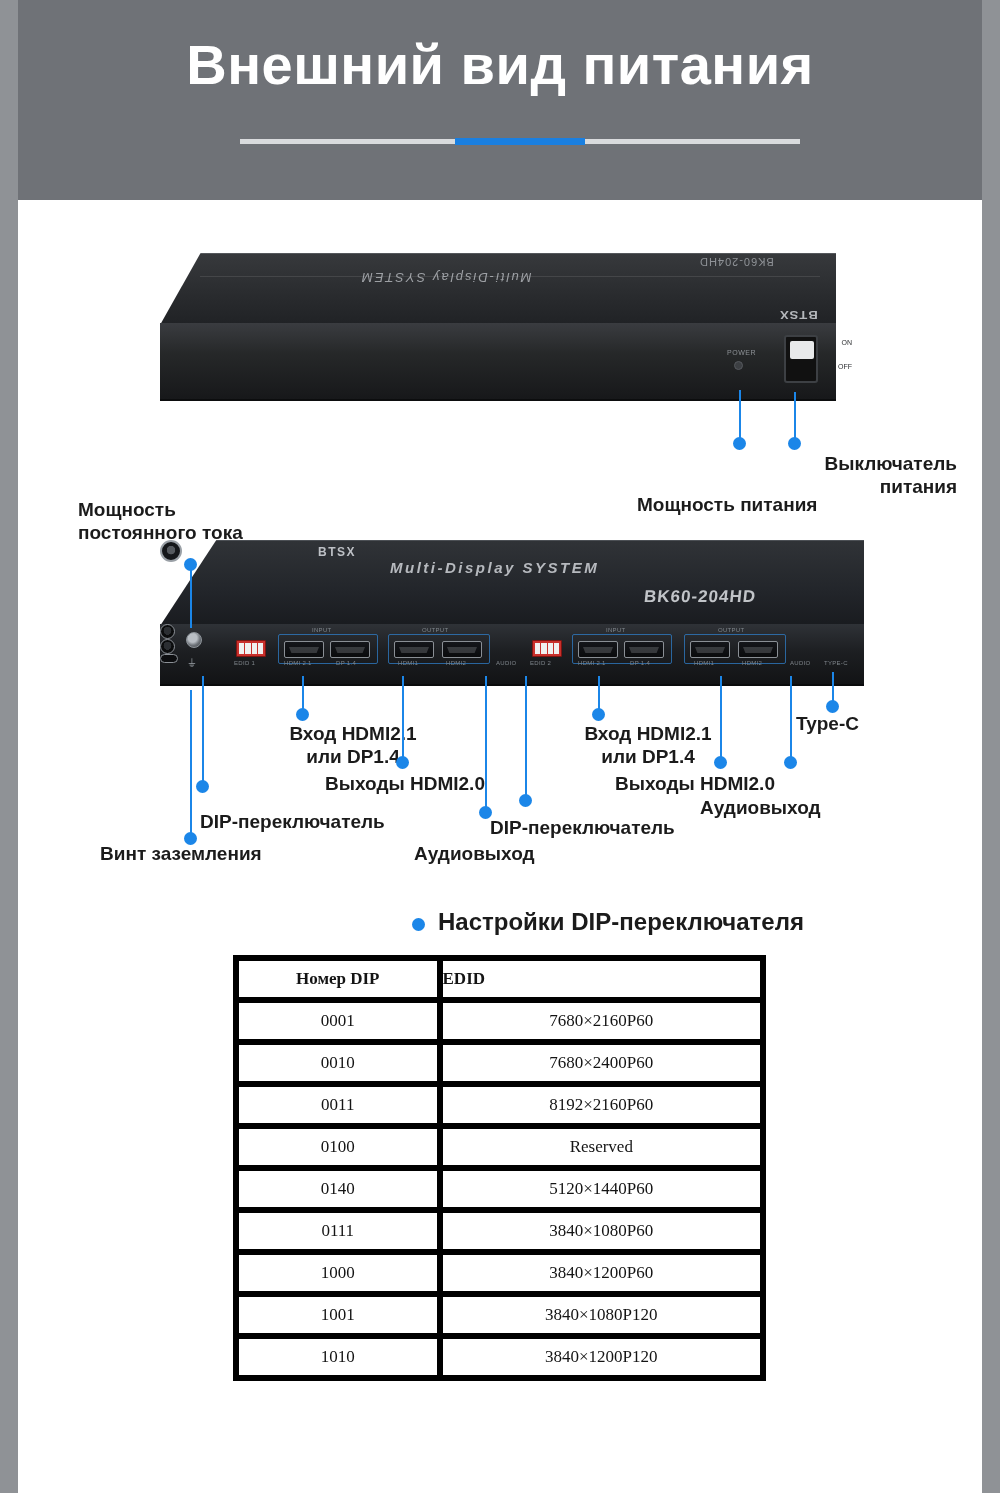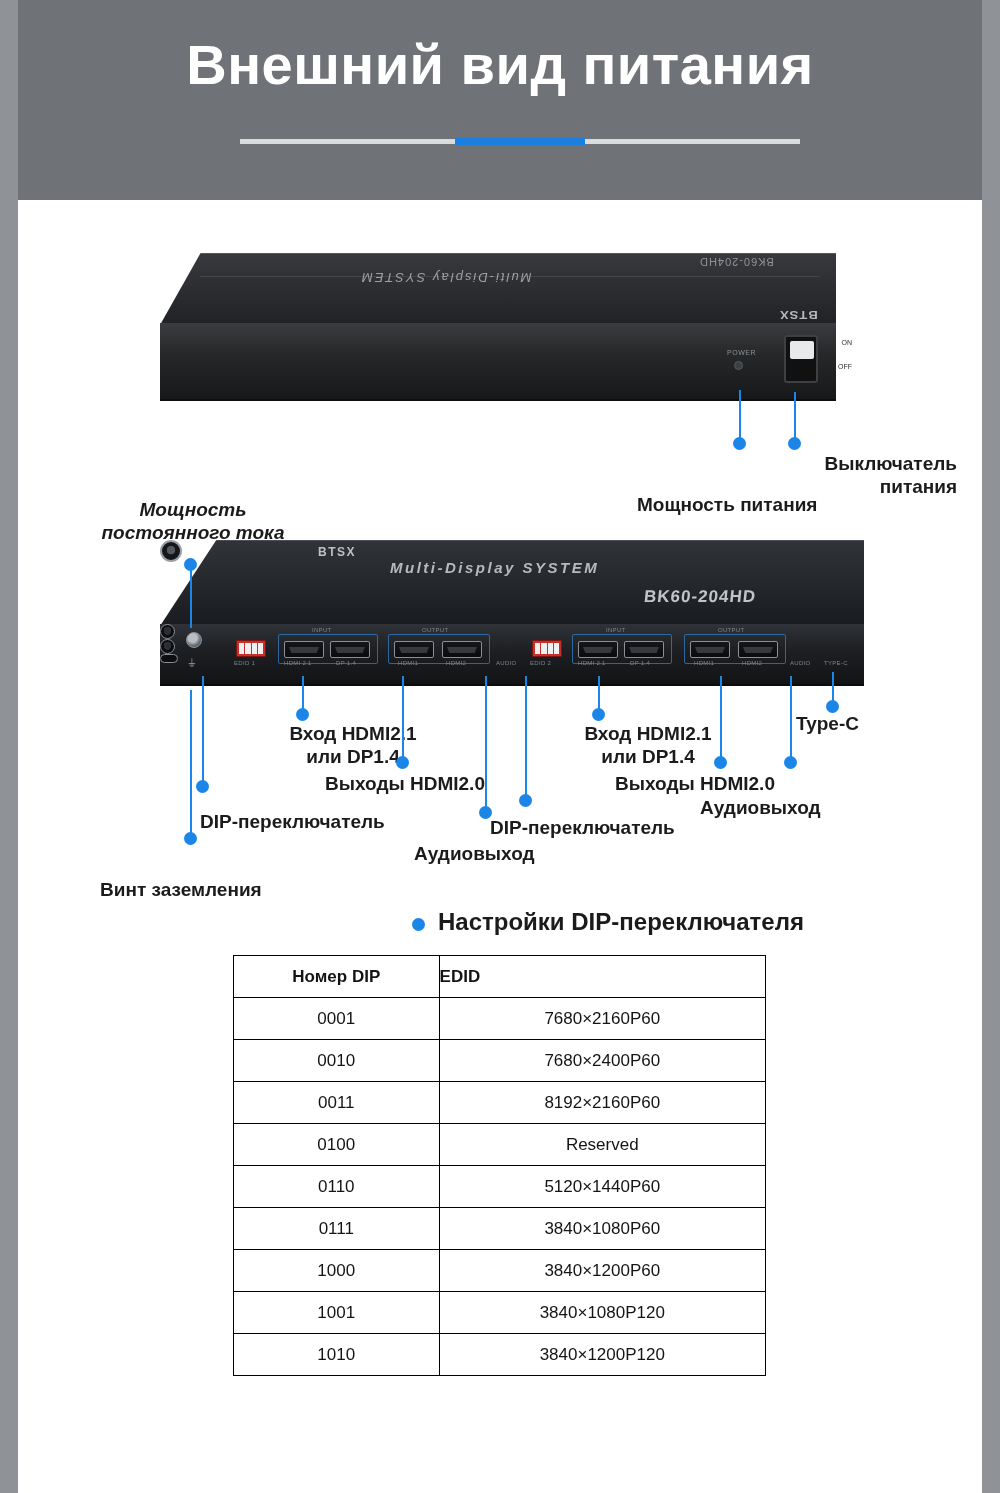--- a/index.html
+++ b/index.html
@@ -333,24 +333,25 @@
   }
   table.dip {
     position: absolute;
     left: 233px; top: 955px;
     width: 533px;
     border-collapse: collapse;
     font-size: 17px;
     color: #141414;
   }
   table.dip th, table.dip td {
-    border: 1px solid #000000;
+    border: 6px solid #000000;
     height: 42px;
     text-align: center;
     padding: 0 6px;
+    font-family: Liberation Serif, serif;
   }
   table.dip th {
     font-weight: bold;
     font-size: 17px;
   }
   table.dip col.c1 { width: 206px; }
   table.dip col.c2 { width: 327px; }
   table.dip th.h1, table.dip td.v1 { text-align: center; }
   table.dip th.h1 { text-align: center; }
   table.dip th.h2 { text-align: left; padding-left: 0; }
@@ -460,39 +461,39 @@
 
       <div class="typec" style="left:668px; top:22px;"></div>
       <div class="grp-label" style="left:664px; top:36px;">TYPE-C</div>
     </div>
 
     <div class="dcjack" style="left:26px; top:86px;"></div>
   </div>
 
   <div class="dot" style="left:184px; top:558px;"></div>
   <div class="leader v" style="left:190px; top:566px; height:62px;"></div>
-  <div class="callout" style="left:78px; top:498px; width:230px; text-align:center;font-style:italic;">Мощность
+  <div class="callout" style="left:78px; top:498px; width:230px; ">Мощность
 постоянного тока</div>
 
   <div class="dot" style="left:296px; top:708px;"></div>
   <div class="leader v" style="left:302px; top:676px; height:36px;"></div>
   <div class="callout" style="left:243px; top:722px; width:220px; text-align:center;">Вход HDMI2.1
 или DP1.4</div>
 
   <div class="dot" style="left:396px; top:756px;"></div>
   <div class="leader v" style="left:402px; top:676px; height:84px;"></div>
   <div class="callout" style="left:290px; top:772px; width:230px; text-align:center;">Выходы HDMI2.0</div>
 
   <div class="dot" style="left:196px; top:780px;"></div>
   <div class="leader v" style="left:202px; top:676px; height:108px;"></div>
   <div class="callout" style="left:200px; top:810px; width:240px;">DIP-переключатель</div>
 
   <div class="dot" style="left:184px; top:832px;"></div>
   <div class="leader v" style="left:190px; top:690px; height:146px;"></div>
-  <div class="callout" style="left:100px; top:842px; width:240px;margin-top:36px;">Винт заземления</div>
+  <div class="callout" style="left:100px; top:842px; width:240px;">Винт заземления</div>
 
   <div class="dot" style="left:479px; top:806px;"></div>
   <div class="leader v" style="left:485px; top:676px; height:134px;"></div>
   <div class="callout" style="left:414px; top:842px; width:200px;">Аудиовыход</div>
 
   <div class="dot" style="left:519px; top:794px;"></div>
   <div class="leader v" style="left:525px; top:676px; height:122px;"></div>
   <div class="callout" style="left:490px; top:816px; width:240px;">DIP-переключатель</div>
 
   <div class="dot" style="left:592px; top:708px;"></div>
@@ -537,21 +538,21 @@
       </tr>
       <tr>
         <td class="v1">0011</td>
         <td>8192×2160P60</td>
       </tr>
       <tr>
         <td class="v1">0100</td>
         <td>Reserved</td>
       </tr>
       <tr>
-        <td class="v1">0110</td>
+        <td class="v1">0140</td>
         <td>5120×1440P60</td>
       </tr>
       <tr>
         <td class="v1">0111</td>
         <td>3840×1080P60</td>
       </tr>
       <tr>
         <td class="v1">1000</td>
         <td>3840×1200P60</td>
       </tr>

